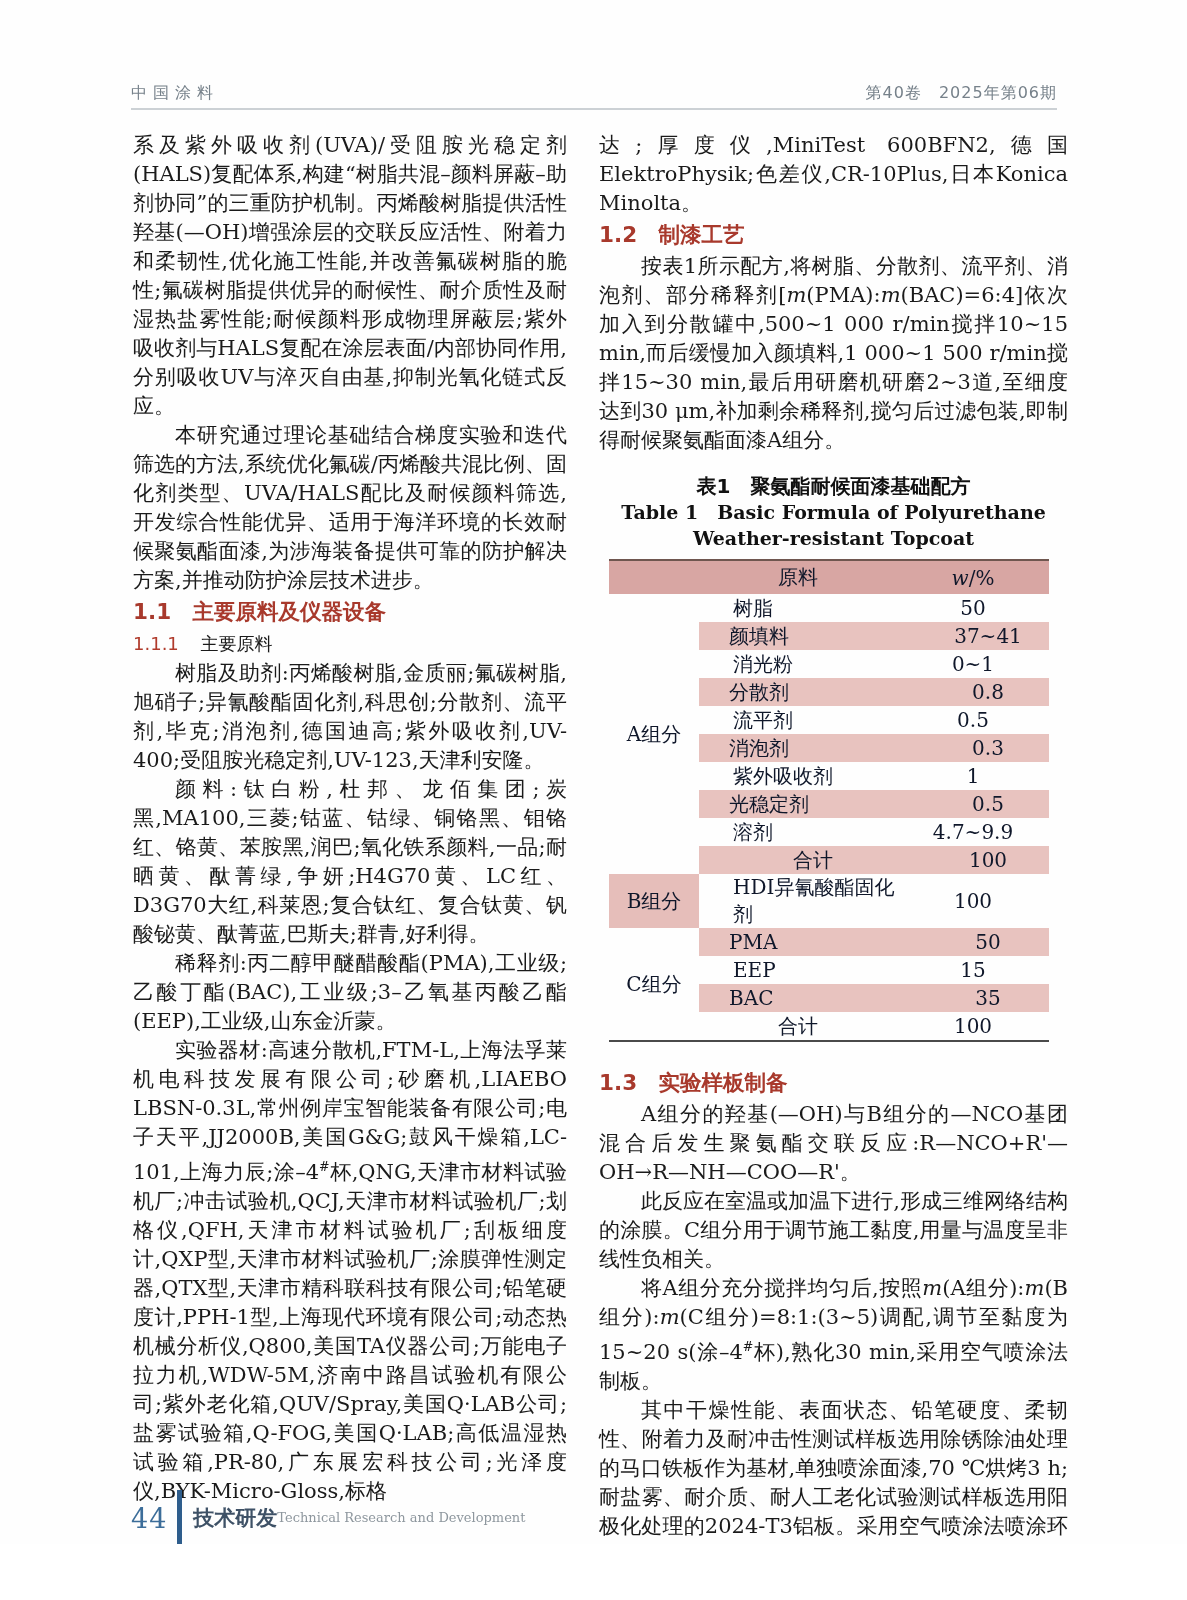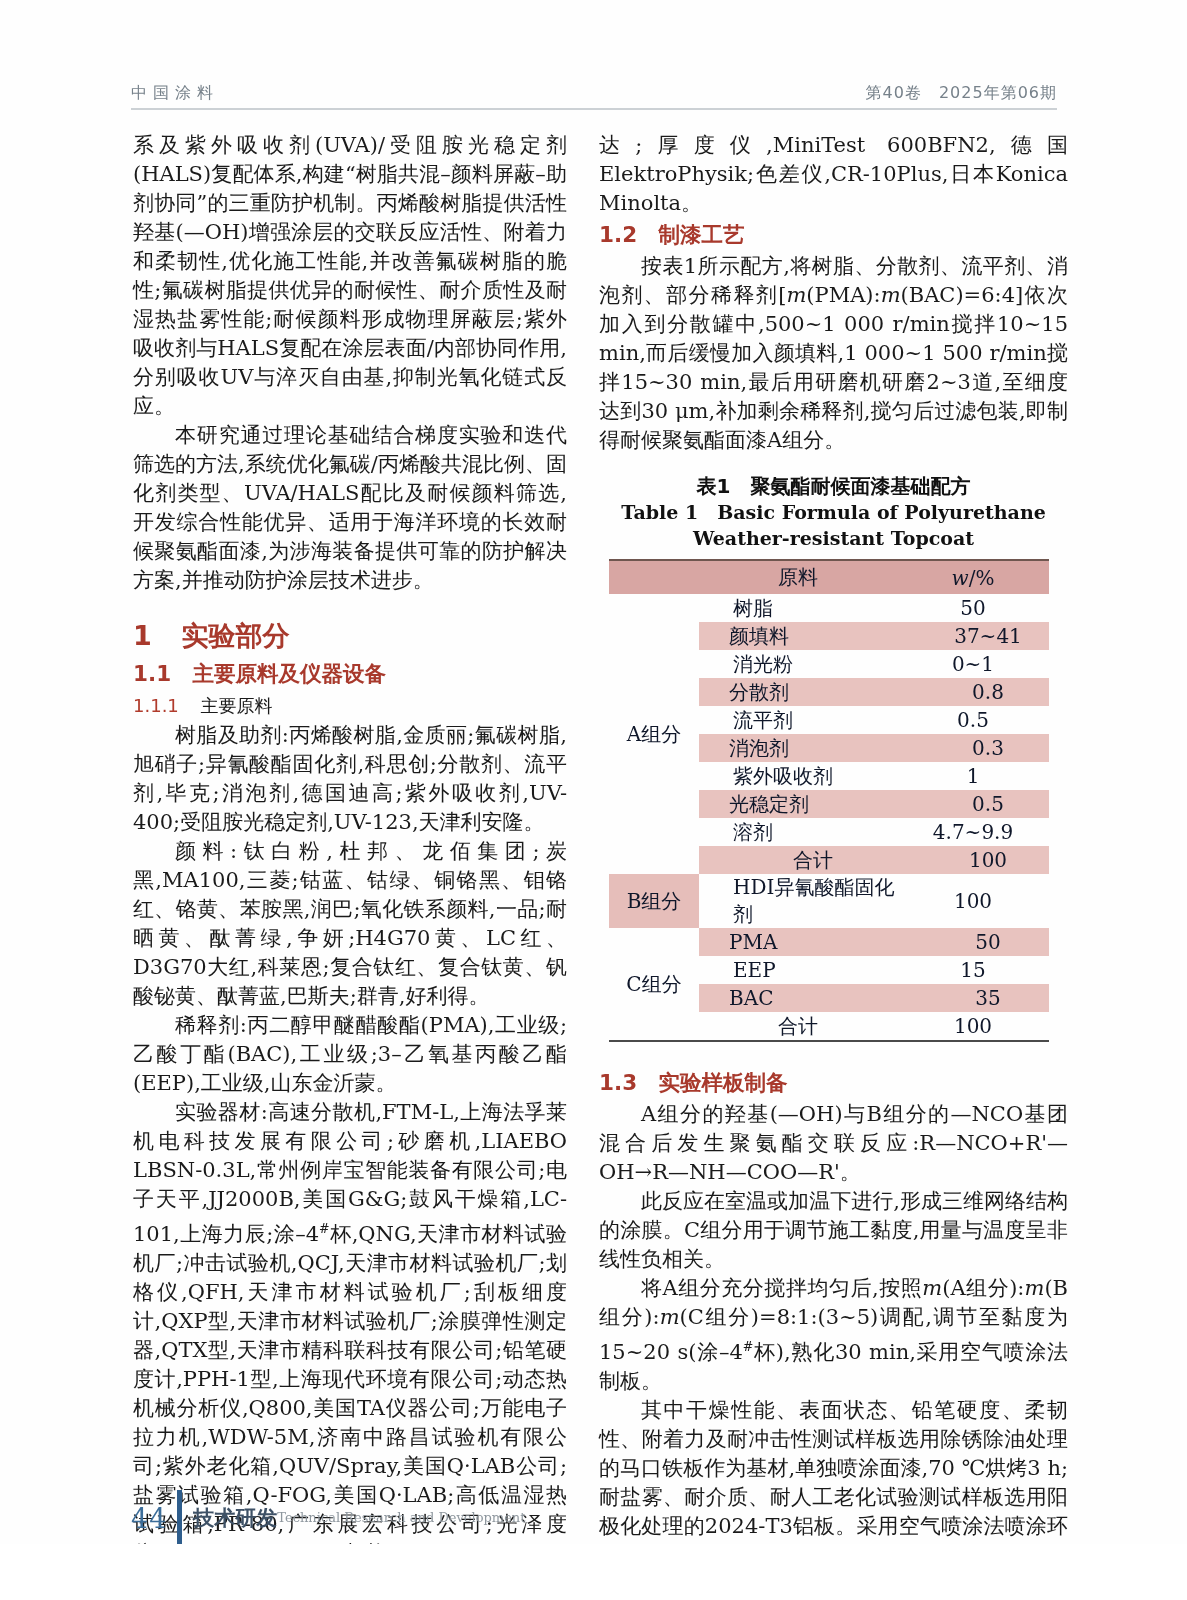--- a/index.html
+++ b/index.html
@@ -66,23 +66,20 @@
   <div class="pagehead">
     <span class="journal-name">中国涂料</span>
     <span class="issue-info">第40卷　2025年第06期</span>
   </div>
   <div class="head-rule"></div>
 
   <div class="col col-left">
     <p class="body noindent">系及紫外吸收剂(UVA)/受阻胺光稳定剂(HALS)复配体系,构建“树脂共混–颜料屏蔽–助剂协同”的三重防护机制。丙烯酸树脂提供活性羟基(—OH)增强涂层的交联反应活性、附着力和柔韧性,优化施工性能,并改善氟碳树脂的脆性;氟碳树脂提供优异的耐候性、耐介质性及耐湿热盐雾性能;耐候颜料形成物理屏蔽层;紫外吸收剂与HALS复配在涂层表面/内部协同作用,分别吸收UV与淬灭自由基,抑制光氧化链式反应。</p>
     <p class="body">本研究通过理论基础结合梯度实验和迭代筛选的方法,系统优化氟碳/丙烯酸共混比例、固化剂类型、UVA/HALS配比及耐候颜料筛选,开发综合性能优异、适用于海洋环境的长效耐候聚氨酯面漆,为涉海装备提供可靠的防护解决方案,并推动防护涂层技术进步。</p>
 
-    <div class="h1">
-      <span class="hn">1</span><span class="ht">实验部分</span>
-    </div>
     <div class="h2">
       <span class="hn">1.1</span><span class="ht">主要原料及仪器设备</span>
     </div>
     <div class="h3">
       <span class="hn">1.1.1</span><span class="ht">主要原料</span>
     </div>
 
     <p class="body">树脂及助剂:丙烯酸树脂,金质丽;氟碳树脂,旭硝子;异氰酸酯固化剂,科思创;分散剂、流平剂,毕克;消泡剂,德国迪高;紫外吸收剂,UV-400;受阻胺光稳定剂,UV-123,天津利安隆。</p>
     <p class="body">颜料:钛白粉,杜邦、龙佰集团;炭黑,MA100,三菱;钴蓝、钴绿、铜铬黑、钼铬红、铬黄、苯胺黑,润巴;氧化铁系颜料,一品;耐晒黄、酞菁绿,争妍;H4G70黄、LC红、D3G70大红,科莱恩;复合钛红、复合钛黄、钒酸铋黄、酞菁蓝,巴斯夫;群青,好利得。</p>
     <p class="body">稀释剂:丙二醇甲醚醋酸酯(PMA),工业级;乙酸丁酯(BAC),工业级;3–乙氧基丙酸乙酯(EEP),工业级,山东金沂蒙。</p>

